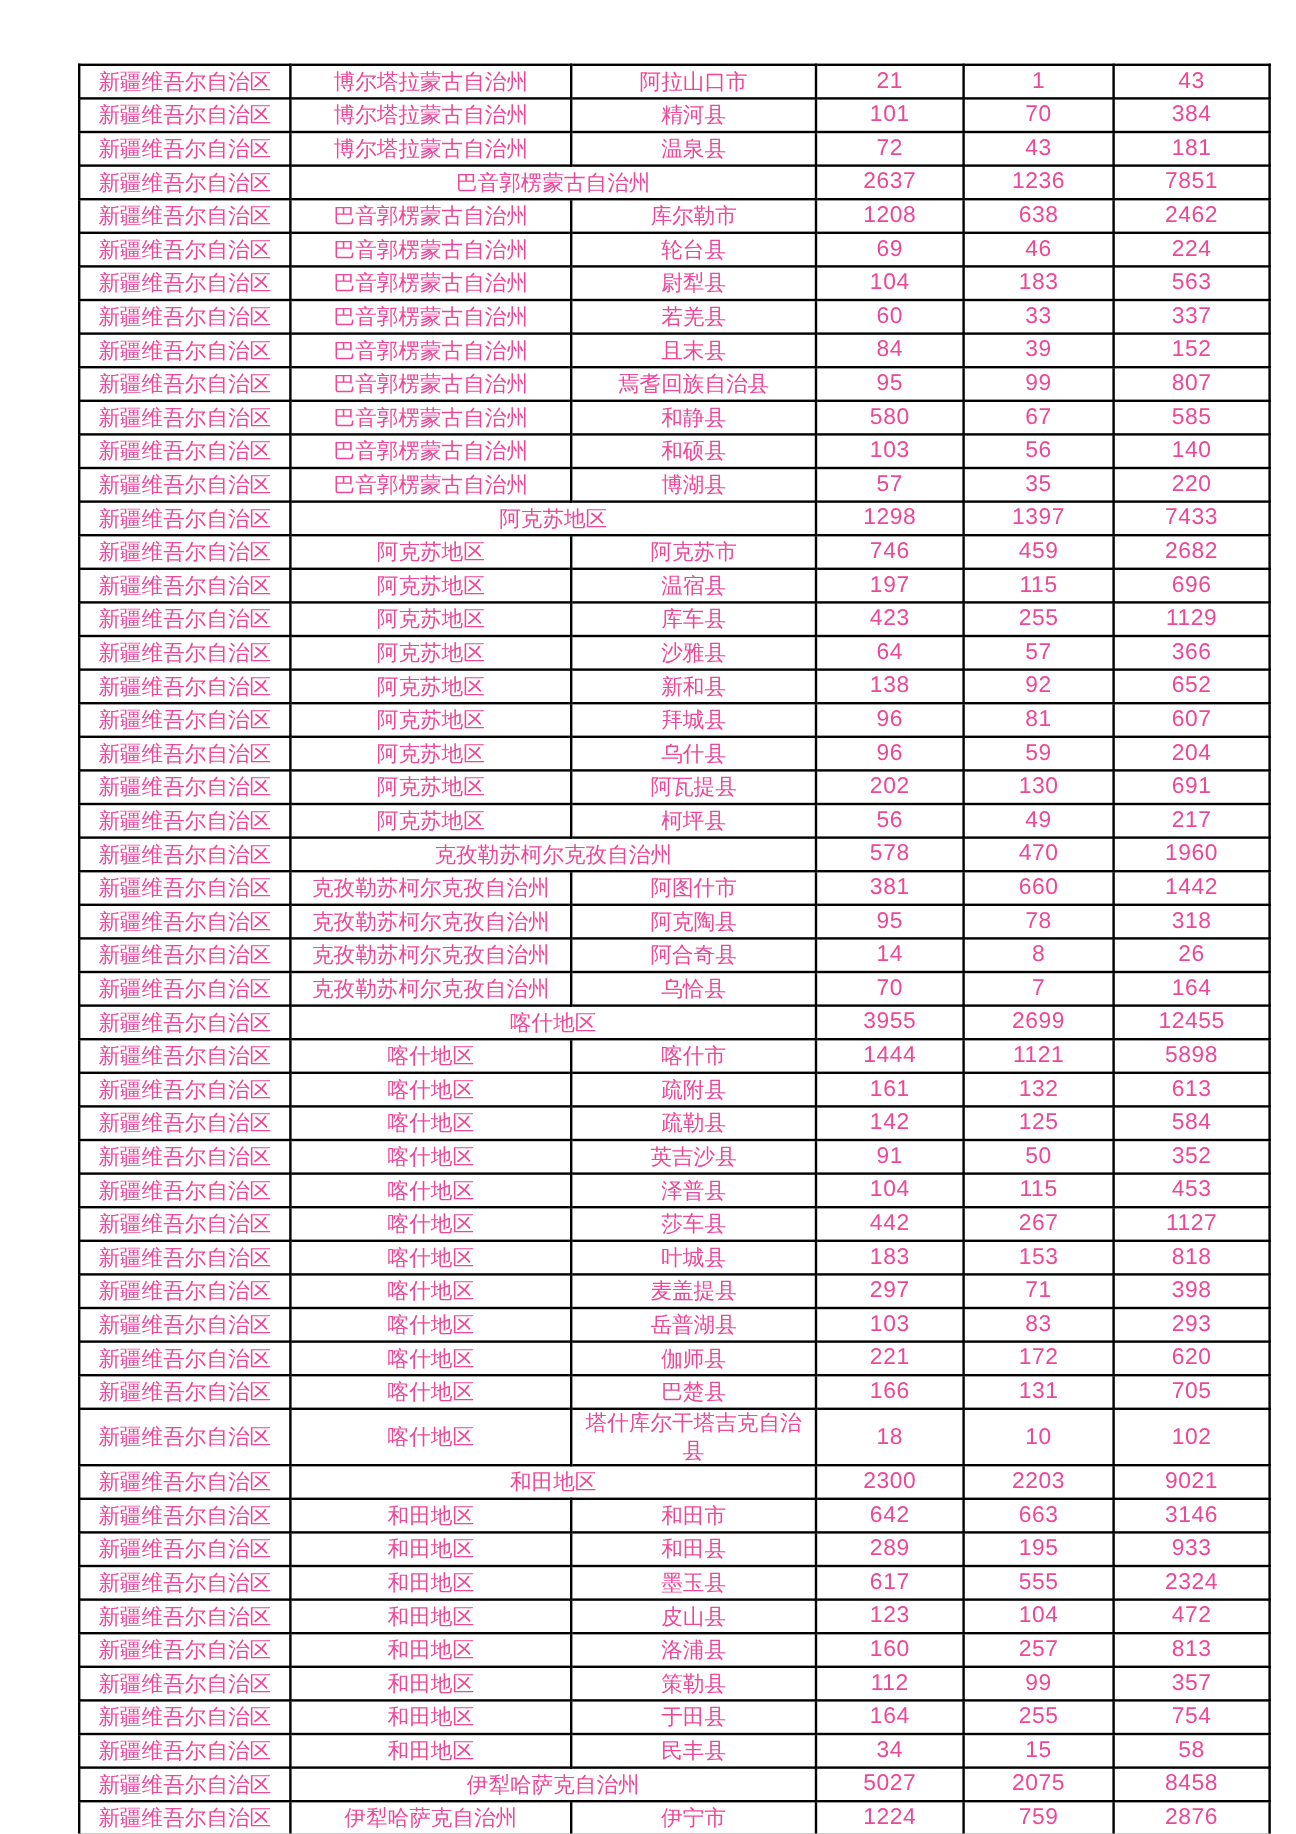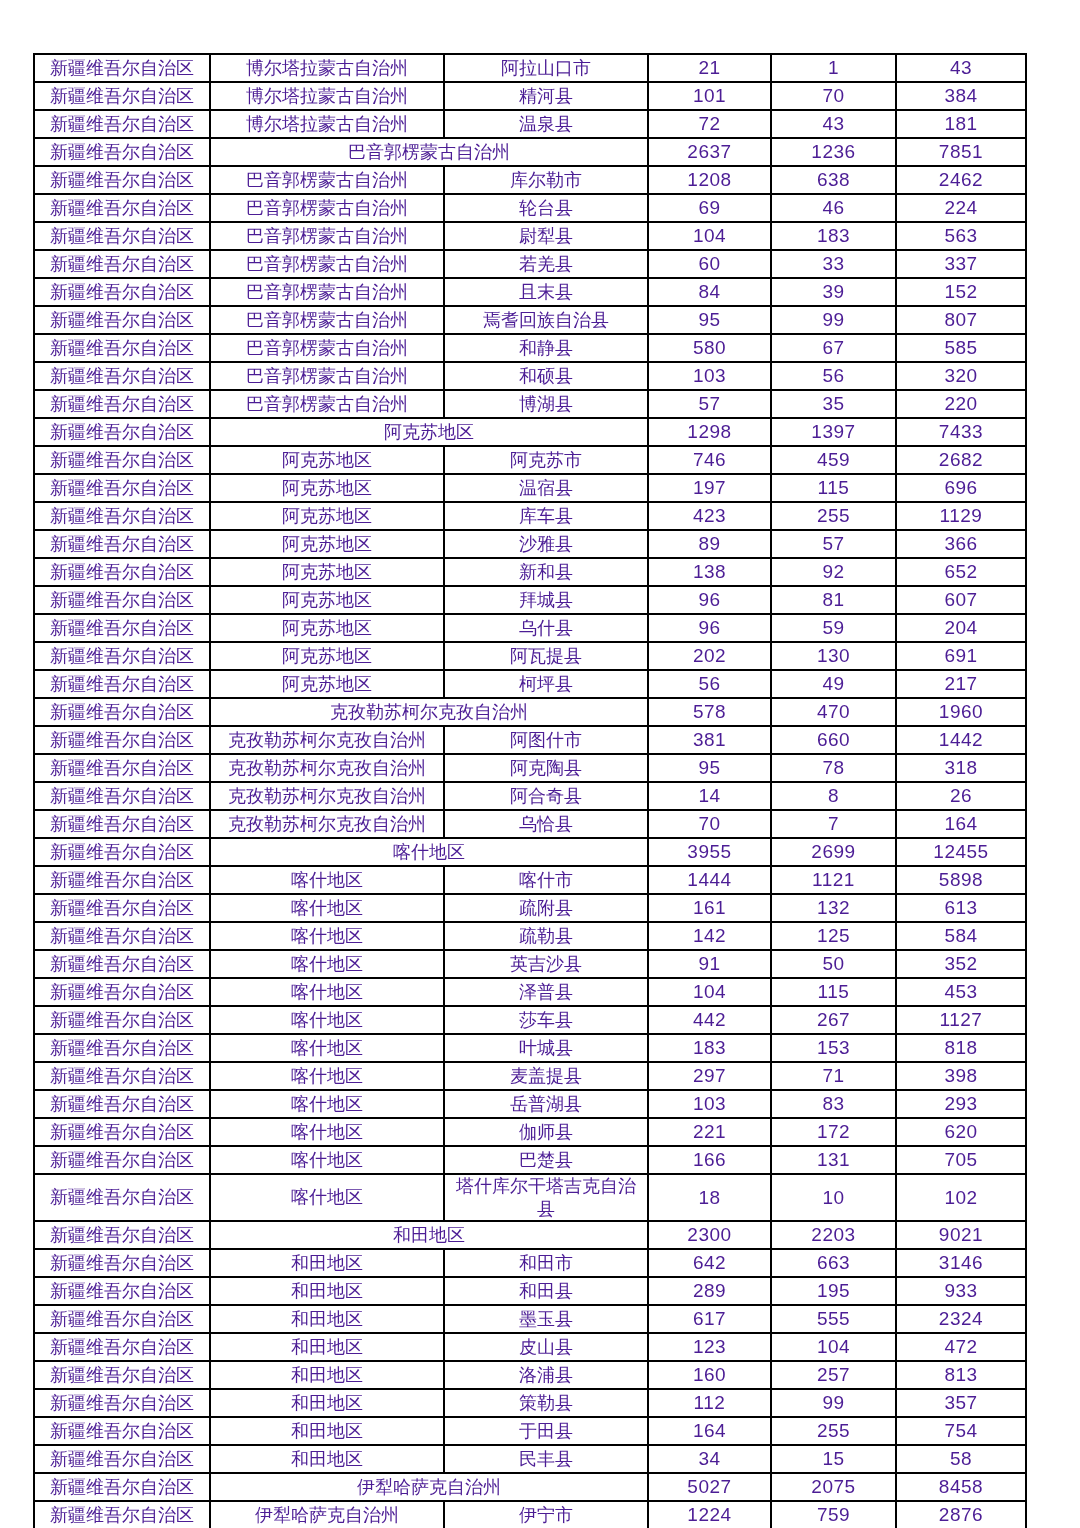--- a/index.html
+++ b/index.html
@@ -6,21 +6,22 @@
     margin: 0;
     padding: 0;
     background: #ffffff;
   }
   .page {
     position: relative;
     width: 984px;
     height: 1528px;
     background: #ffffff;
     font-family: "Liberation Sans", "DejaVu Sans", sans-serif;
-    color: #4c1d95;
+    color: #ec4899;
+    margin-left: 32px;
   }
   table.stats {
     position: absolute;
     left: 33px;
     top: 53px;
     width: 992px;
     border-collapse: collapse;
     table-layout: fixed;
   }
   table.stats td {
@@ -139,21 +140,21 @@
           <td class="num">580</td>
           <td class="num">67</td>
           <td class="num">585</td>
         </tr>
         <tr>
           <td>新疆维吾尔自治区</td>
           <td>巴音郭楞蒙古自治州</td>
           <td>和硕县</td>
           <td class="num">103</td>
           <td class="num">56</td>
-          <td class="num">320</td>
+          <td class="num">140</td>
         </tr>
         <tr>
           <td>新疆维吾尔自治区</td>
           <td>巴音郭楞蒙古自治州</td>
           <td>博湖县</td>
           <td class="num">57</td>
           <td class="num">35</td>
           <td class="num">220</td>
         </tr>
         <tr>
@@ -184,21 +185,21 @@
           <td>阿克苏地区</td>
           <td>库车县</td>
           <td class="num">423</td>
           <td class="num">255</td>
           <td class="num">1129</td>
         </tr>
         <tr>
           <td>新疆维吾尔自治区</td>
           <td>阿克苏地区</td>
           <td>沙雅县</td>
-          <td class="num">89</td>
+          <td class="num">64</td>
           <td class="num">57</td>
           <td class="num">366</td>
         </tr>
         <tr>
           <td>新疆维吾尔自治区</td>
           <td>阿克苏地区</td>
           <td>新和县</td>
           <td class="num">138</td>
           <td class="num">92</td>
           <td class="num">652</td>

